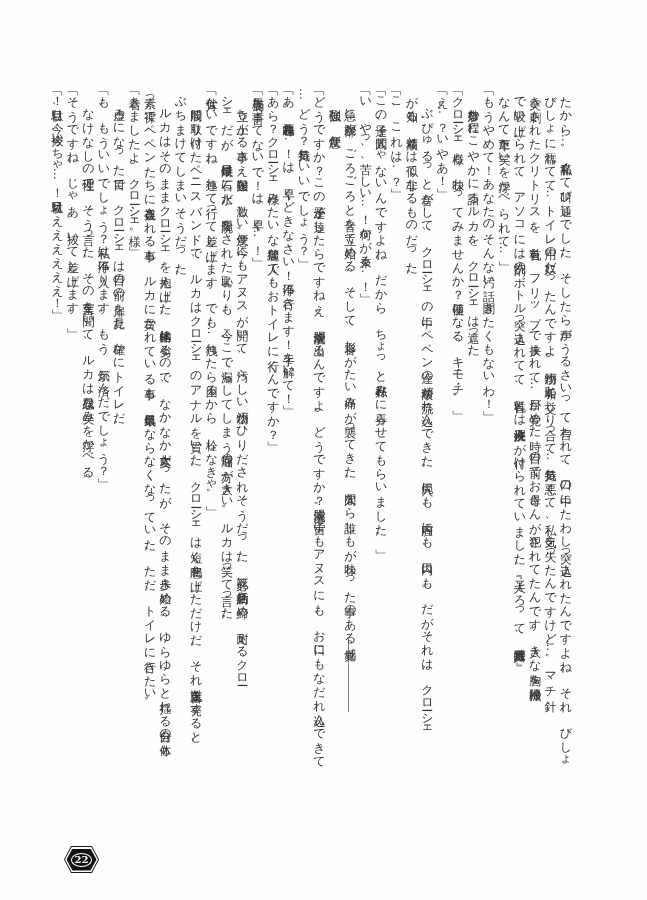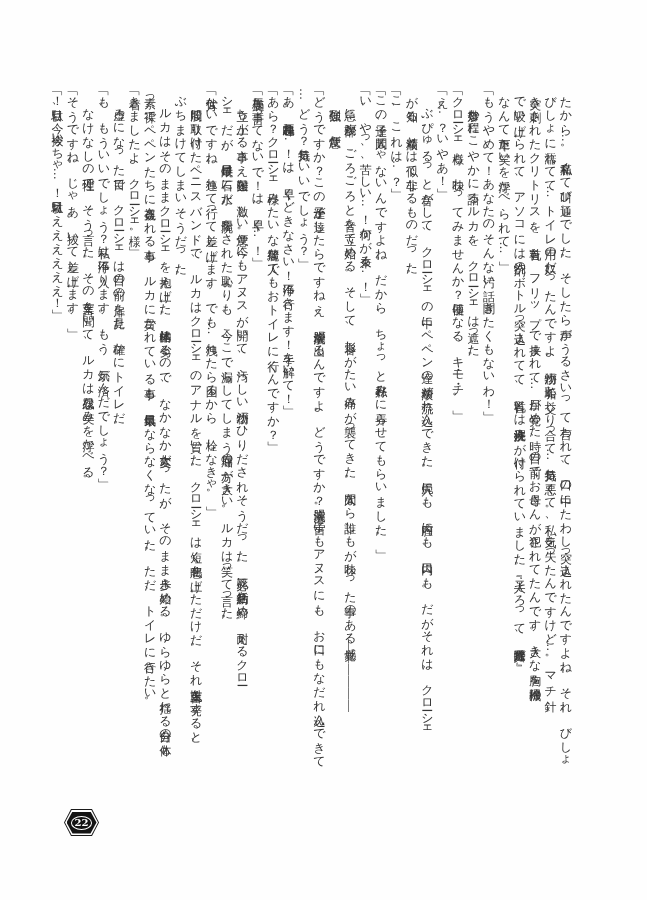--- a/index.html
+++ b/index.html
@@ -31,21 +31,21 @@
   }
   .text-block p {
     margin: 0;
     padding: 0;
     white-space: nowrap; 
   }
   
   .badge {
     position: absolute;
     left: 64px;
-    top: 809px;
+    top: 846px;
     width: 35px;
     height: 29px;
   }
   .hex {
     clip-path: polygon(0 50%, 20% 0, 80% 0, 100% 50%, 80% 100%, 20% 100%);
     display: flex;
     align-items: center;
     justify-content: center;
   }
   .hex-outer {

